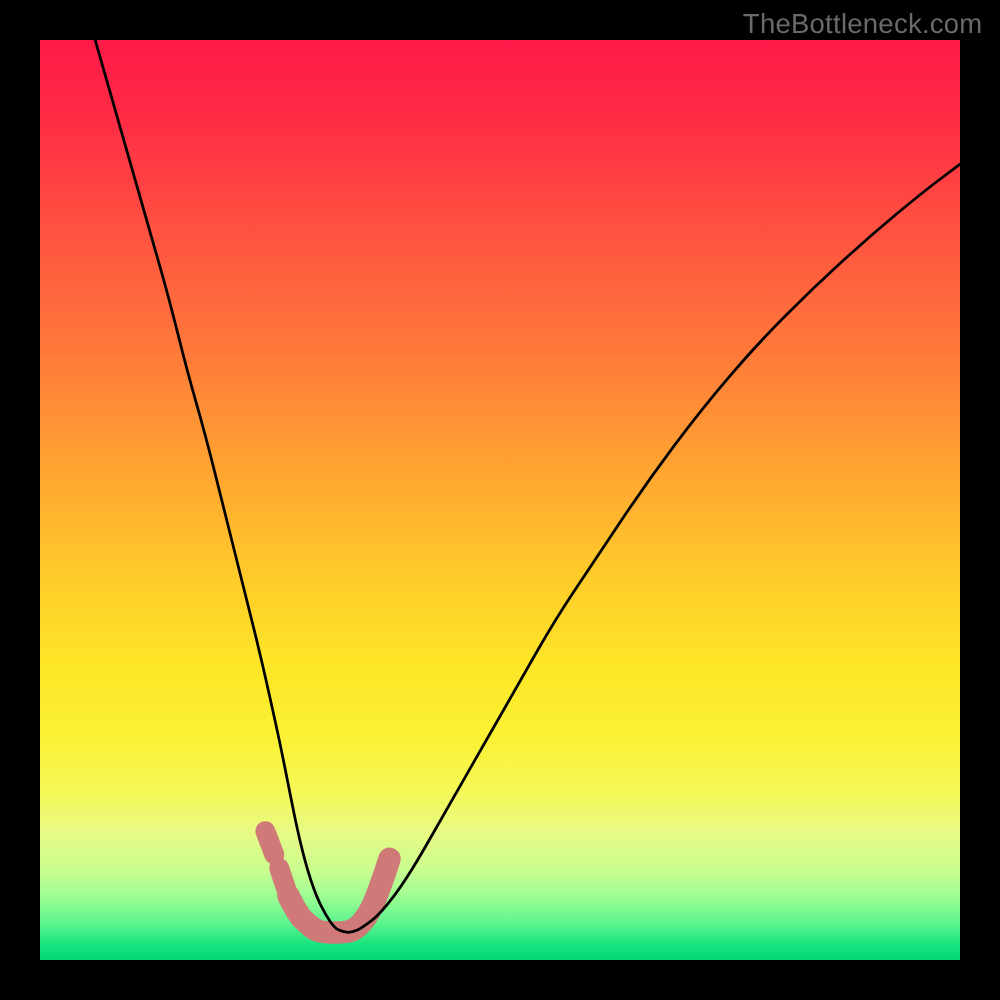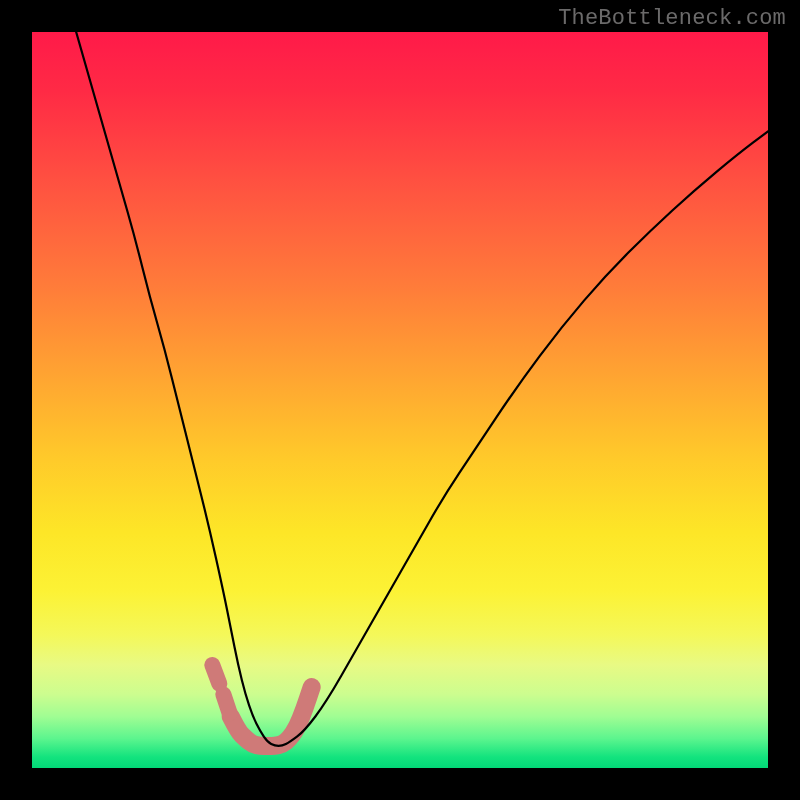--- a/index.html
+++ b/index.html
@@ -11,21 +11,20 @@
     overflow: hidden;
     font-family: Arial, Helvetica, sans-serif;
   }
   .frame {
     position: absolute;
     left: 0;
     top: 0;
     width: 800px;
     height: 649px;
     background: #000;
-    font-family: Liberation Mono, monospace;
   }
   .plot {
     position: absolute;
     left: 32px;
     top: 32px;
     width: 736px;
     height: 736px;
     background: linear-gradient(
       to bottom,
       #ff1a49 0%,

